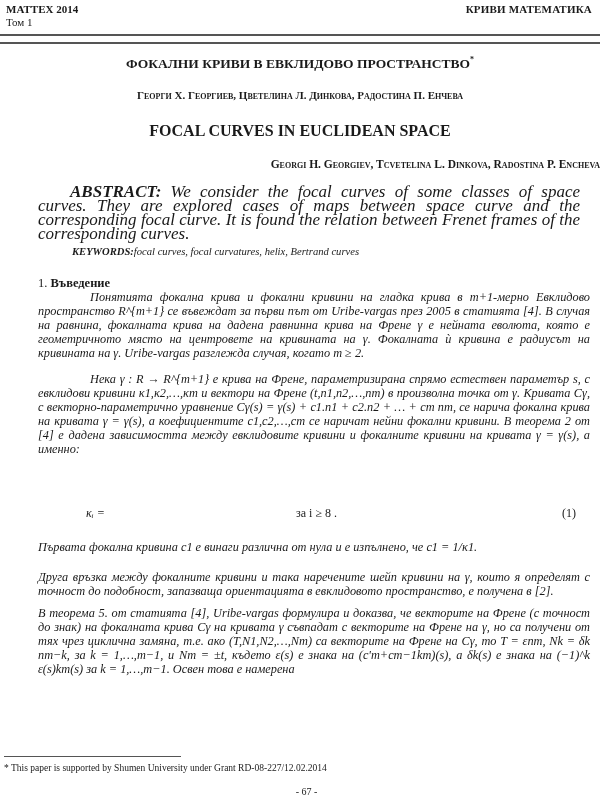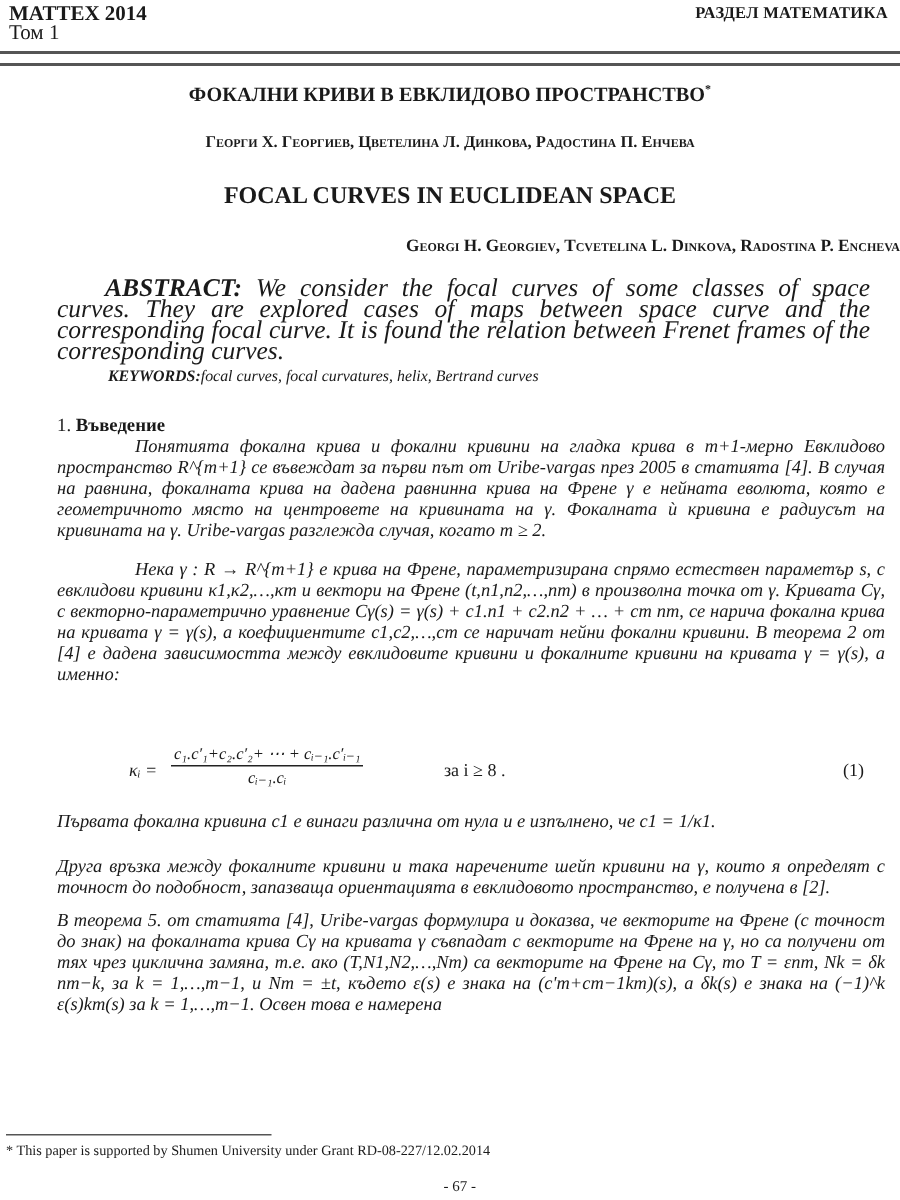--- a/index.html
+++ b/index.html
@@ -1,18 +1,18 @@
 <!DOCTYPE html>
 <html><head>
 <meta charset="utf-8">
 <style>
   html, body { margin:0; padding:0; background:#fff; }
   body { width:600px; height:800px; position:relative; overflow:hidden;
          font-family:"Liberation Serif", "DejaVu Serif", serif; color:#1a1a1a; }
-  .hdr-left { position:absolute; left:6px; top:3px; font-size:14px; line-height:13px; }
+  .hdr-left { position:absolute; left:6px; top:3px; font-size:11px; line-height:13px; }
   .hdr-left .b { font-weight:bold; }
   .hdr-right { position:absolute; right:8px; top:3px; font-size:11px; font-weight:bold; letter-spacing:0.2px; }
   .rule { position:absolute; left:0; right:0; top:34px; height:6px; border-top:2px solid #555; border-bottom:2px solid #555; }
   .title-bg { position:absolute; left:0; right:0; top:55px; text-align:center; font-size:13.5px; font-weight:bold; }
   .title-bg sup { font-size:8px; }
   .authors-bg { position:absolute; left:0; right:0; top:89px; text-align:center; font-size:11px; font-weight:bold; font-variant:small-caps; }
   .title-en { position:absolute; left:0; right:0; top:122px; text-align:center; font-size:16px; font-weight:bold; }
   .authors-en { position:absolute; left:0; right:0; top:158px; text-align:right; font-size:11.5px; font-weight:bold; font-variant:small-caps; }
   .abstract { position:absolute; left:38px; right:20px; top:185px; font-size:17px; font-style:italic; line-height:14px; text-align:justify; text-indent:32px; }
   .abstract b, .keywords b { font-weight:bold; }
@@ -37,42 +37,38 @@
   .pagenum { position:absolute; left:13px; right:0; top:786px; text-align:center; font-size:10px; }
   sub, sup { font-size:70%; }
 </style>
 </head>
 <body>
 
 <div class="hdr-left">
   <div class="b">MATTEX 2014</div>
   <div>Том 1</div>
 </div>
-<div class="hdr-right">РАЗДЕЛ  МАТЕМАТИКА</div>
+<div class="hdr-right">КРИВИ  МАТЕМАТИКА</div>
 <div class="rule"></div>
 
 <div class="title-bg"><span>ФОКАЛНИ КРИВИ В ЕВКЛИДОВО ПРОСТРАНСТВО</span><sup>*</sup></div>
 <div class="authors-bg">Георги Х. Георгиев, Цветелина Л. Динкова, Радостина П. Енчева</div>
 <div class="title-en">FOCAL CURVES IN EUCLIDEAN SPACE</div>
 <div class="authors-en">Georgi H. Georgiev, Tcvetelina L. Dinkova, Radostina P. Encheva</div>
 
 <div class="abstract"><b>ABSTRACT:</b><span> We consider the focal curves of some classes of space curves. They are explored cases of maps between space curve and the corresponding focal curve. It is found the relation between Frenet frames of the corresponding curves.</span></div>
 <div class="keywords"><b>KEYWORDS:</b><span>focal curves, focal curvatures, helix, Bertrand curves</span></div>
 
 <div class="section"><span>1.</span> <b>Въведение</b></div>
 
 <div class="body p1">Понятията фокална крива и фокални кривини на гладка крива в m+1-мерно Евклидово пространство R^{m+1} се въвеждат за първи път от Uribe-vargas през 2005 в статията [4]. В случая на равнина, фокалната крива на дадена равнинна крива на Френе γ е нейната еволюта, която е геометричното място на центровете на кривината на γ. Фокалната ѝ кривина е радиусът на кривината на γ. Uribe-vargas разглежда случая, когато m ≥ 2.</div>
 <div class="body p2">Нека γ : R → R^{m+1} е крива на Френе, параметризирана спрямо естествен параметър s, с евклидови кривини κ1,κ2,…,κm и вектори на Френе (t,n1,n2,…,nm) в произволна точка от γ. Кривата Cγ, с векторно-параметрично уравнение Cγ(s) = γ(s) + c1.n1 + c2.n2 + … + cm nm, се нарича фокална крива на кривата γ = γ(s), а коефициентите c1,c2,…,cm се наричат нейни фокални кривини. В теорема 2 от [4] е дадена зависимостта между евклидовите кривини и фокалните кривини на кривата γ = γ(s), а именно:</div>
 
 <div class="eq">
   <span class="lhs">κᵢ =</span>
-  <div class="frac">
-    <div class="num">c₁.c′₁+c₂.c′₂+ ⋯ + cᵢ₋₁.c′ᵢ₋₁</div>
-    <div class="den">cᵢ₋₁.cᵢ</div>
-  </div>
   <span class="cond">за  i ≥ 8 .</span>
   <span class="num-label">(1)</span>
 </div>
 
 <div class="body p3">Първата фокална кривина c1 е винаги различна от нула и е изпълнено, че c1 = 1/κ1.</div>
 <div class="body p4">Друга връзка между фокалните кривини и така наречените шейп кривини на γ, които я определят с точност до подобност, запазваща ориентацията в евклидовото пространство, е получена в [2].</div>
 <div class="body p5">В теорема 5. от статията [4], Uribe-vargas формулира и доказва, че векторите на Френе (с точност до знак) на фокалната крива Cγ на кривата γ съвпадат с векторите на Френе на γ, но са получени от тях чрез циклична замяна, т.е. ако (T,N1,N2,…,Nm) са векторите на Френе на Cγ, то T = εnm, Nk = δk nm−k, за k = 1,…,m−1, и Nm = ±t, където ε(s) е знака на (c'm+cm−1km)(s), а δk(s) е знака на (−1)^k ε(s)km(s) за k = 1,…,m−1. Освен това е намерена</div>
 
 <div class="fn-rule"></div>
 <div class="footnote">* This paper is supported by Shumen University under Grant RD-08-227/12.02.2014</div>

